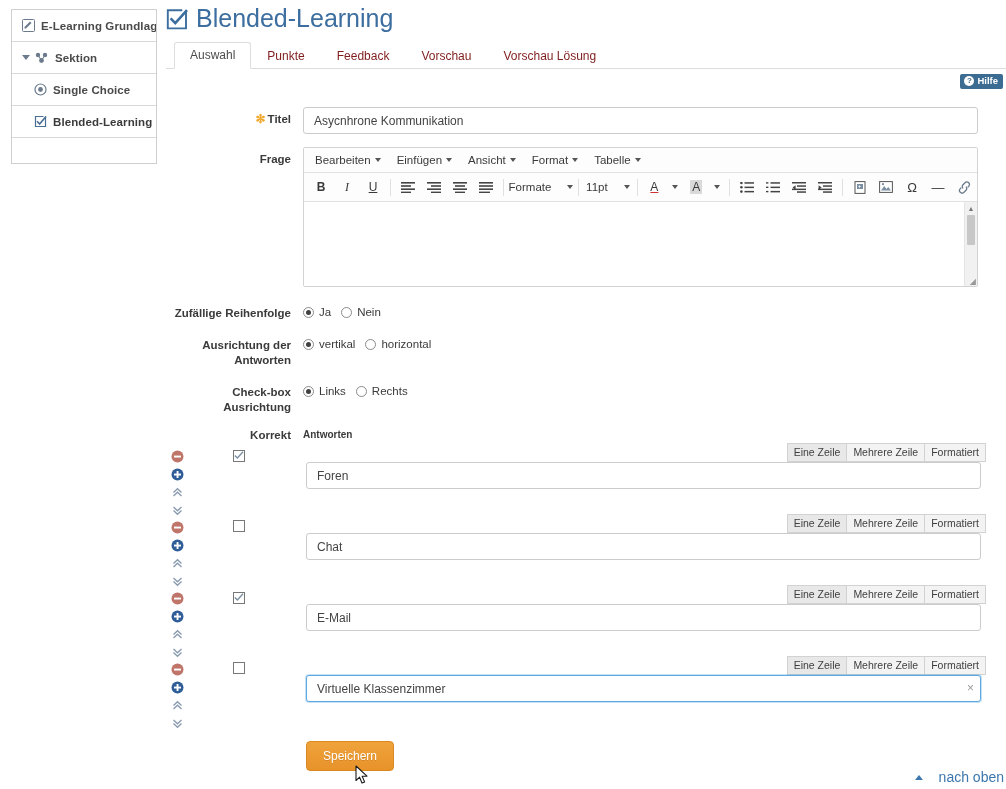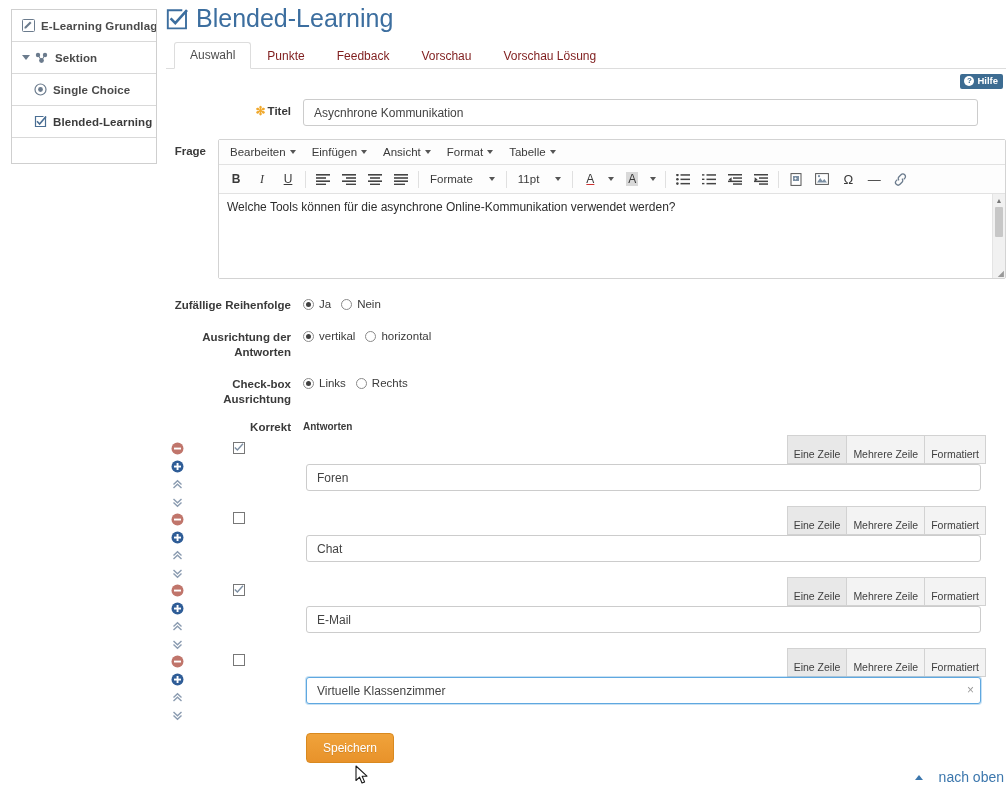--- a/index.html
+++ b/index.html
@@ -108,21 +108,21 @@
     line-height: 10px;
   }
   .q-circle {
     display: inline-flex; align-items:center; justify-content:center;
     width: 10px; height: 10px; border-radius: 50%;
     background: #ffffff; color: #3d6c92;
     font-size: 8px; font-weight: bold; line-height: 10px;
   }
 
   
-  .form { position: relative; margin-top: 8px; }
+  .form { position: relative; margin-top: 16px; }
   .frow { display: flex; margin-bottom: 0; }
   .flabel {
     width: 137px;
     text-align: right;
     padding-right: 12px;
     font-weight: bold;
     font-size: 11.5px;
     color: #3a3a3a;
     line-height: 15px;
     padding-top: 5px;
@@ -139,21 +139,21 @@
     font-family: "Liberation Sans", sans-serif;
     font-size: 12px;
     color: #444;
     background: #fff;
     outline: none;
   }
   input.text::placeholder { color: #999; }
 
   
   .editor {
-    width: 788px;
+    width: 675px;
     border: 1px solid #d3d3d3;
     background: #fff;
     border-radius: 2px;
   }
   .menubar {
     display: flex; align-items: center;
     height: 25px;
     border-bottom: 1px solid #e2e2e2;
     background: #fdfdfd;
     padding-left: 3px;
@@ -255,21 +255,21 @@
   .ans-right { position: absolute; left: 140px; top: 0; width: 680px; }
   .fmt-tabs {
     display: flex; justify-content: flex-end;
     margin-bottom: 0px;
   }
   .fmt-tab {
     font-size: 10.5px;
     color: #3e3e3e;
     border: 1px solid #d2d2d2;
     background: #f3f3f3;
-    padding: 12px 6px 3px 6px;
+    padding: 2px 6px 3px 6px;
     margin-left: -1px;
     cursor: pointer;
     line-height: 12px;
   }
   .fmt-tab.active { background: #e8e8e8; }
   .ans-input-wrap { position: relative; }
   input.ans {
     width: 675px; height: 27px;
     border: 1px solid #ccc; border-radius: 3px;
     padding: 3px 24px 3px 10px;
@@ -571,21 +571,20 @@
                 <svg width="15" height="13" viewBox="0 0 15 13">
                     <g fill="none" stroke="#6b7b8d" stroke-width="1.3">
                       <path d="M6 7.4 a2.6 2.6 0 0 1 0-3.7 l2-2 a2.6 2.6 0 0 1 3.7 3.7 l-1 1"></path>
                       <path d="M9 5.6 a2.6 2.6 0 0 1 0 3.7 l-2 2 a2.6 2.6 0 0 1-3.7-3.7 l1-1"></path>
                     </g>
                   </svg>
               </div>
             </div>
 
             <div class="edit-area">
-              <div>Welche Tools können für die asynchrone Online-Kommunikation verwendet werden?</div>
               <div class="ed-scroll">
                 <div class="arw">▲</div>
                 <div class="thumb"></div>
               </div>
               <div class="ed-grip">◢</div>
             </div>
 
           </div>
         </div>
       </div>

